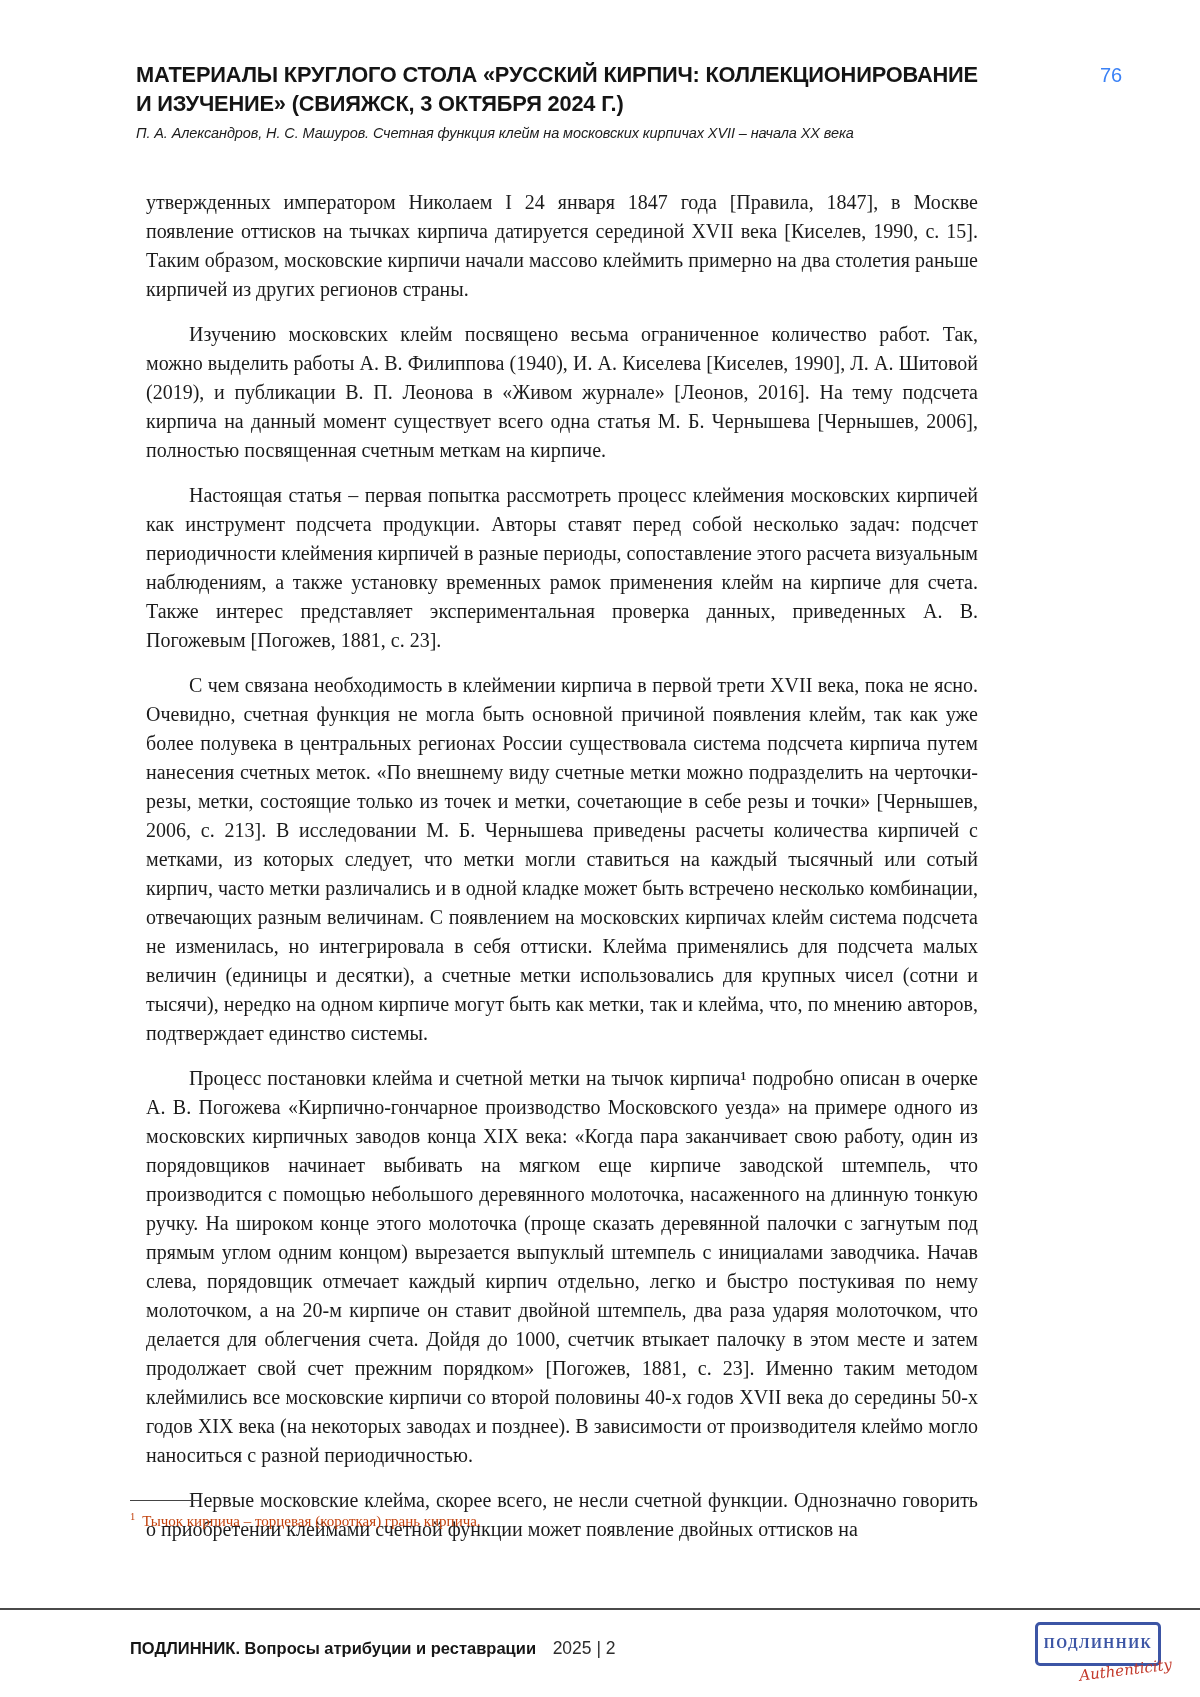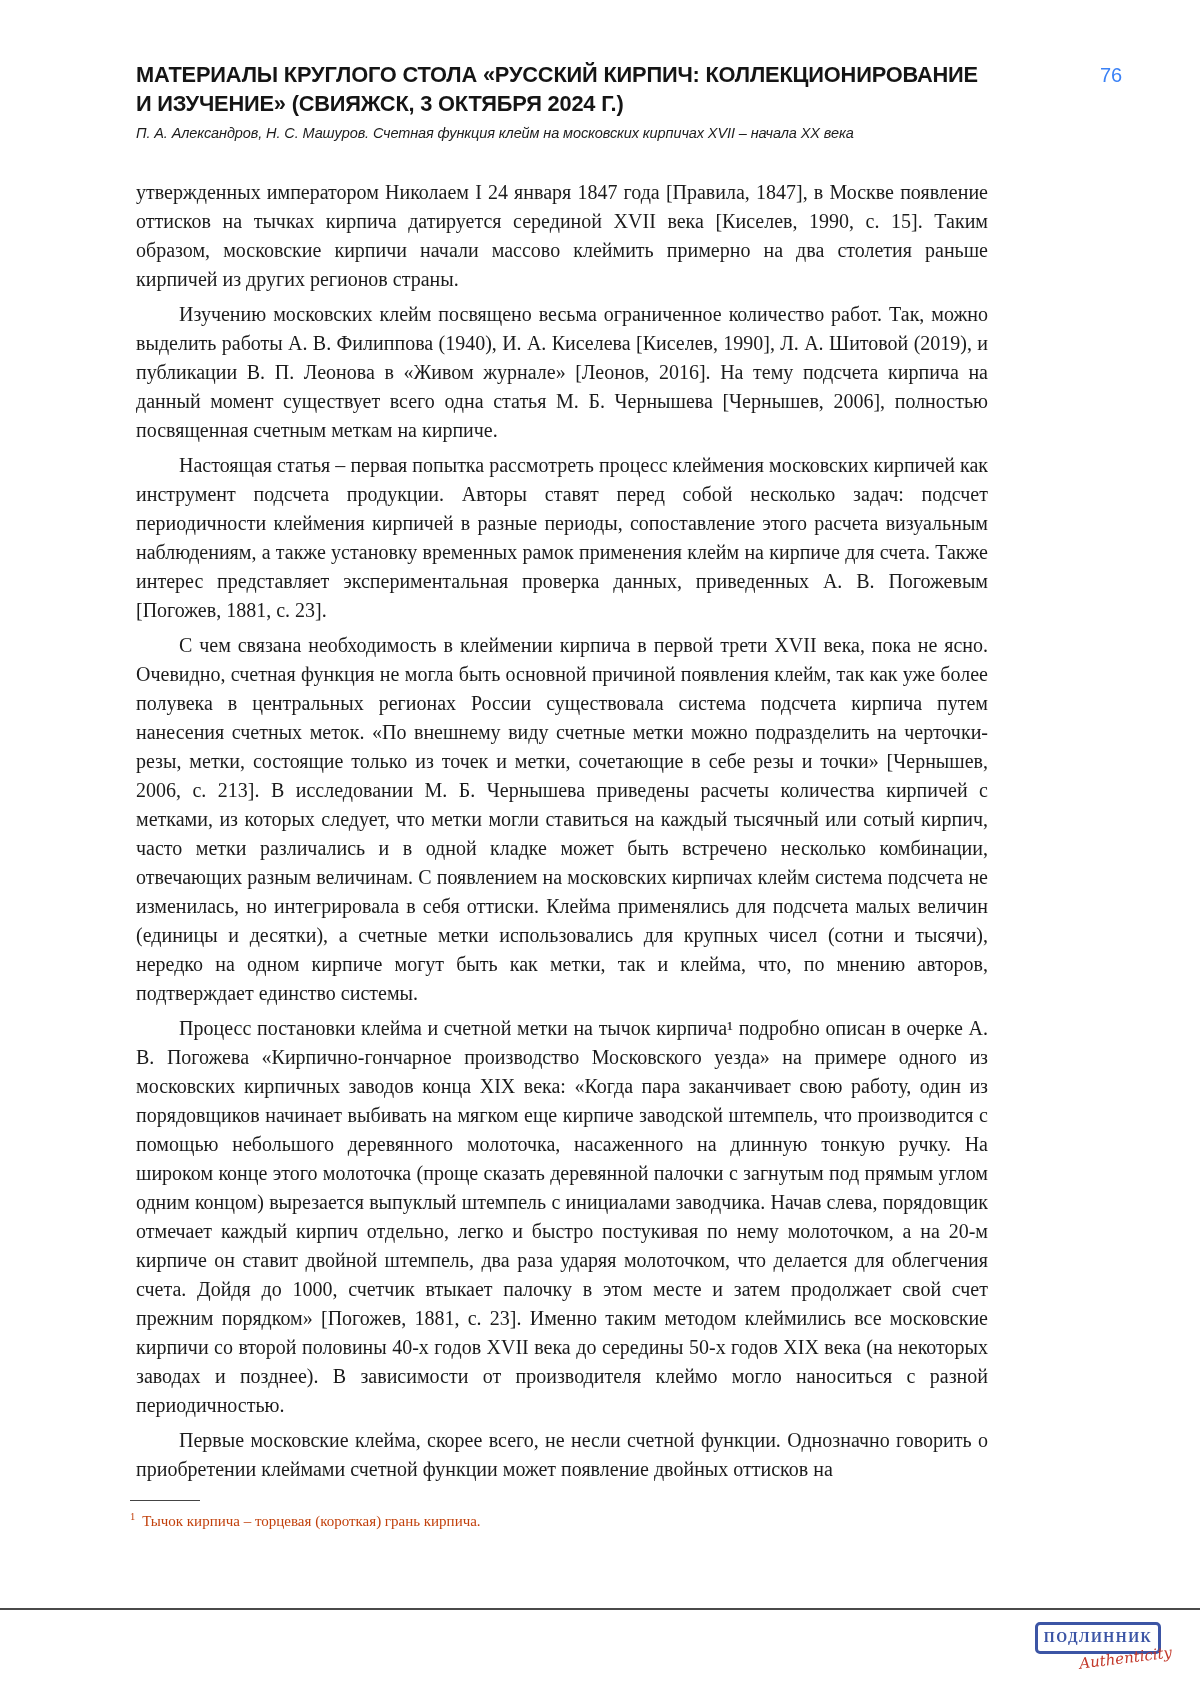--- a/index.html
+++ b/index.html
@@ -54,21 +54,21 @@
   .article {
     position: absolute;
     left: 130px;
     top: 172px;
     width: 864px;
     font-size: 20px;
     line-height: 29px;
     text-align: justify;
   }
   .article p {
-    margin: 6px;
+    margin: 16px;
     text-indent: 43px;
   }
   .article p.no-indent {
     text-indent: 0;
   }
   
   .footnote {
     position: absolute;
     left: 130px;
     top: 1500px;
@@ -117,21 +117,21 @@
     color: #2d2d2d;
     margin-left: 12px;
     font-size: 17.5px;
   }
   
   .stamp {
     position: absolute;
     left: 1035px;
     top: 1622px;
     width: 126px;
-    height: 32px;
+    height: 44px;
     border: 3px solid #3c55a5;
     border-radius: 5px;
     box-sizing: border-box;
     display: flex;
     align-items: center;
     justify-content: center;
   }
   .stamp-label {
     font-family: "Liberation Serif", serif;
     font-weight: 700;
@@ -175,19 +175,24 @@
 
   <div class="footnote">
     <hr class="footnote-rule">
     <div>
       <sup>1</sup><span>Тычок кирпича – торцевая (короткая) грань кирпича.</span>
     </div>
   </div>
 
   <hr class="footer-rule">
 
+  <div class="footer-text">
+    <span class="journal">ПОДЛИННИК.</span>
+    <span class="journal-title">Вопросы атрибуции и реставрации</span>
+    <span class="issue">2025 | 2</span>
+  </div>
 
   <div class="stamp">
     <span class="stamp-label">ПОДЛИННИК</span>
     <span class="stamp-script">Authenticity</span>
   </div>
 
 </div>
 
 </body></html>

